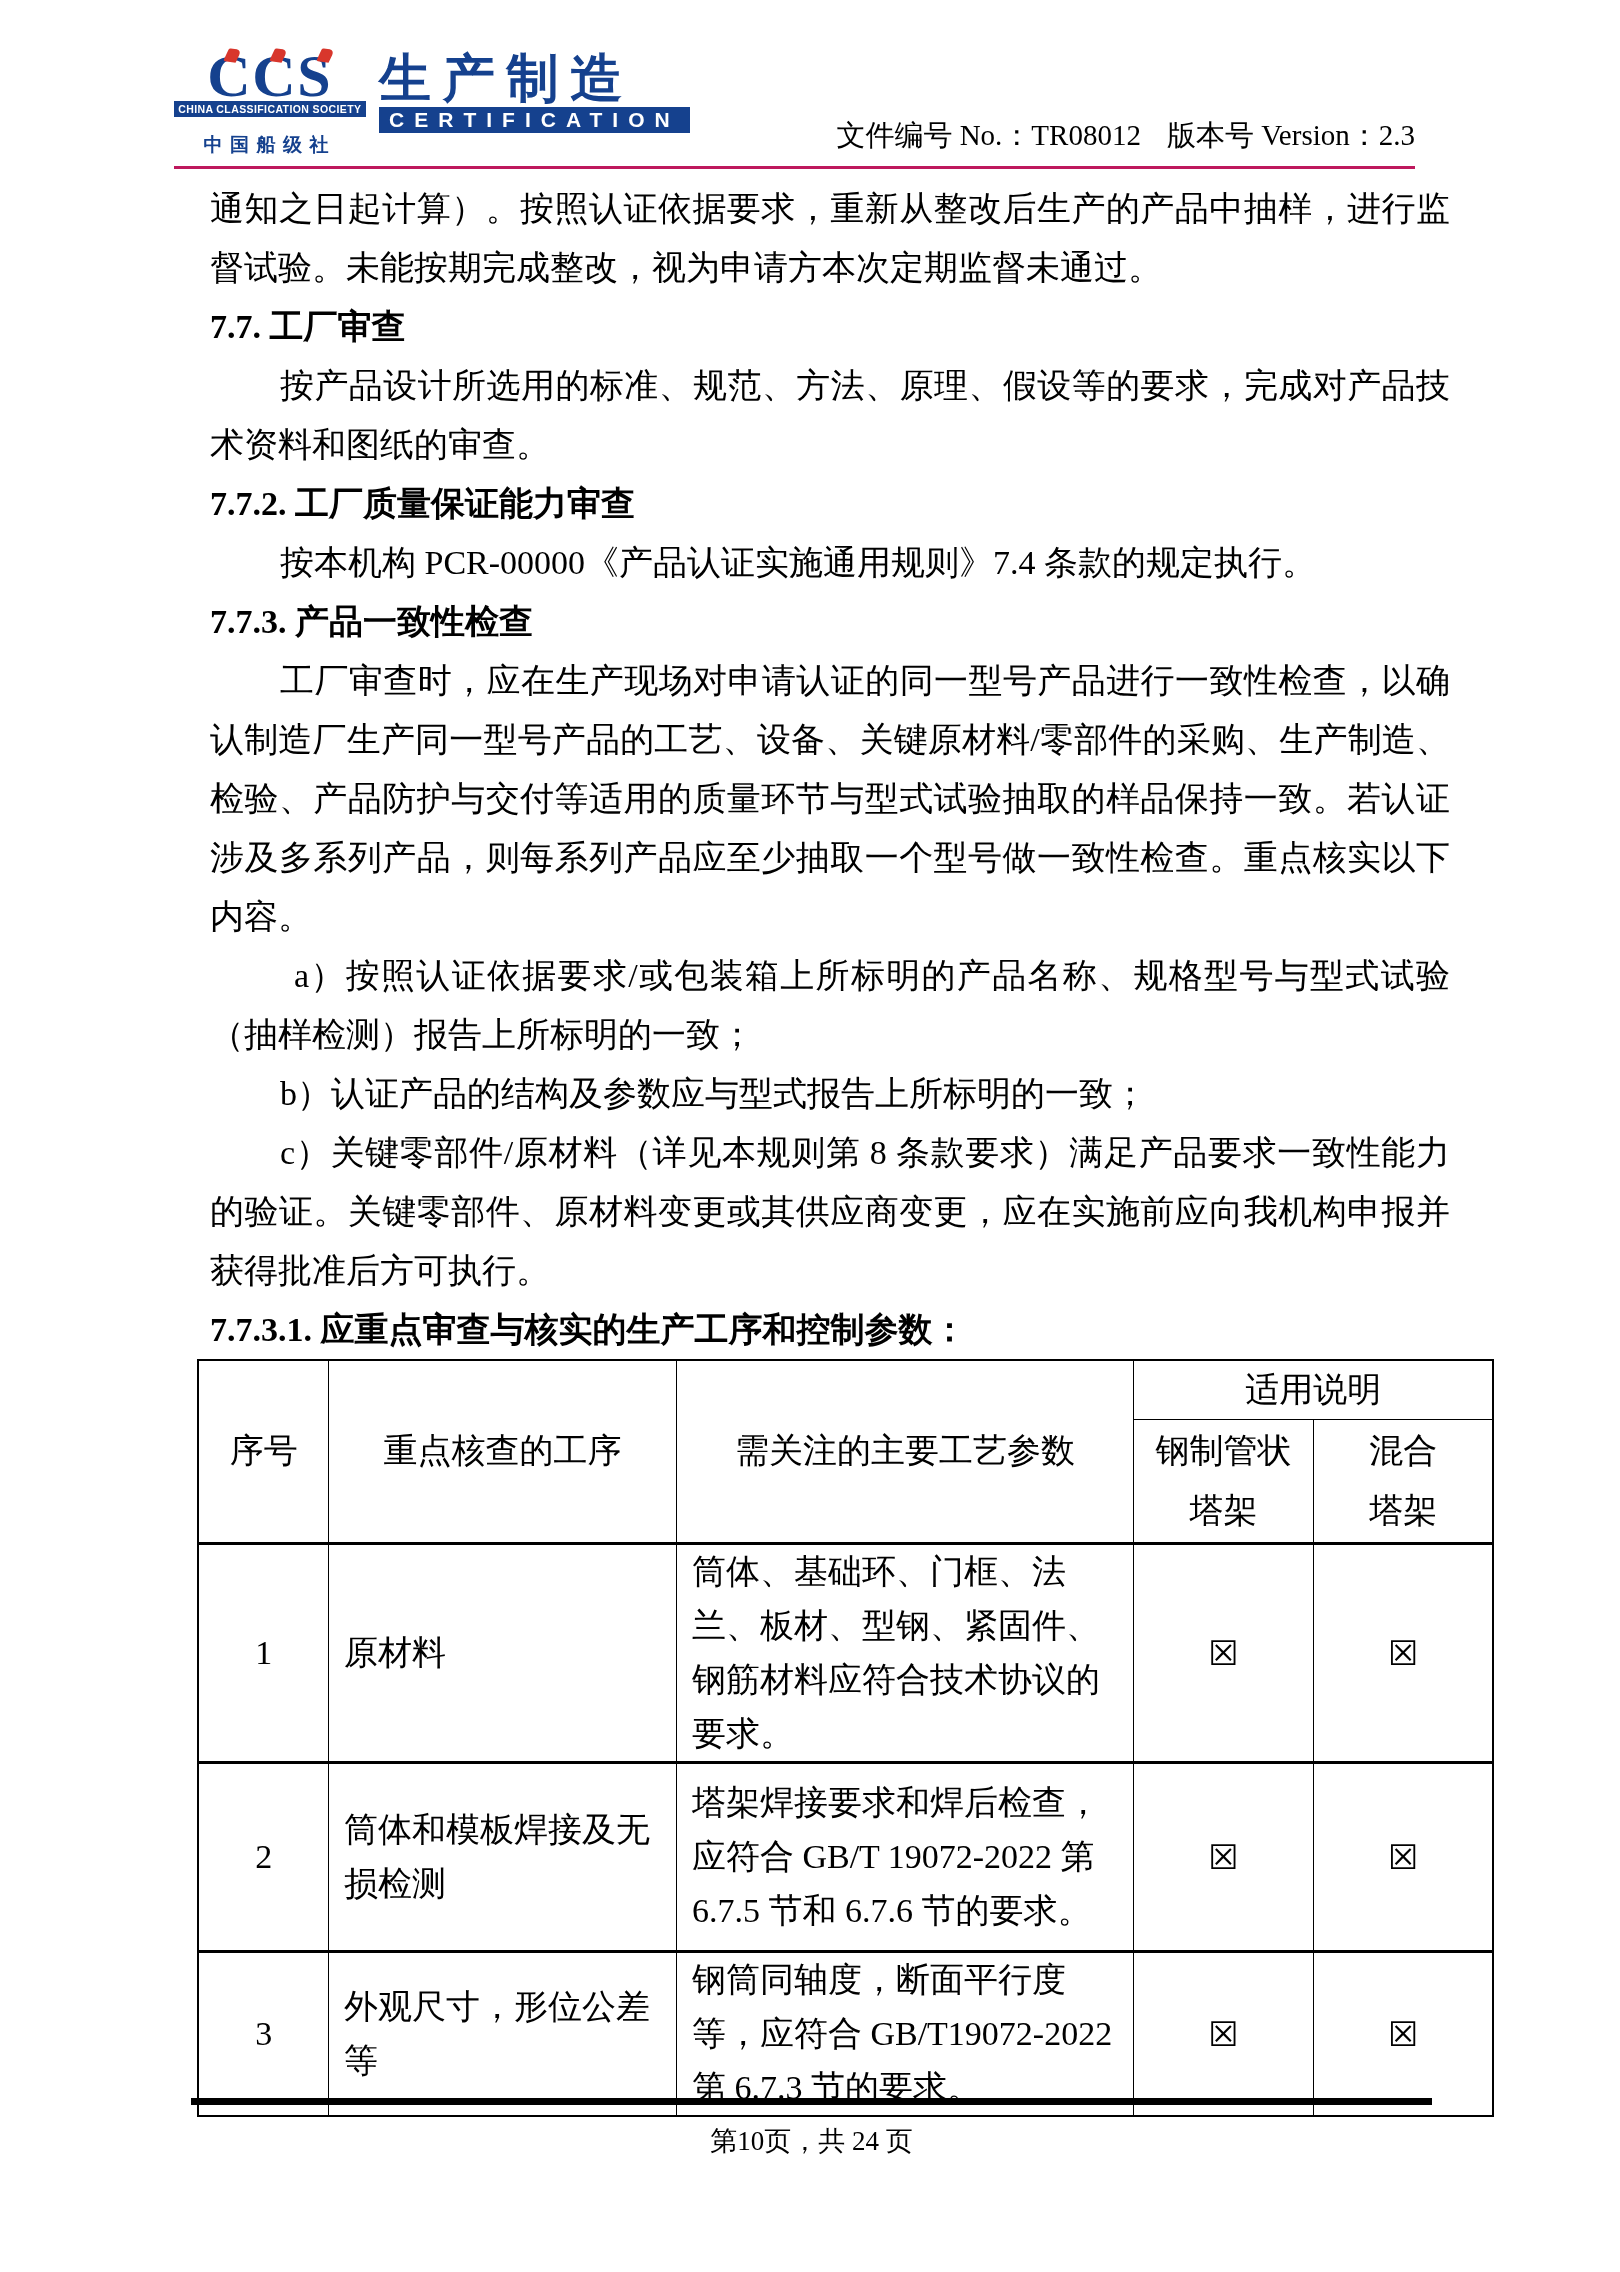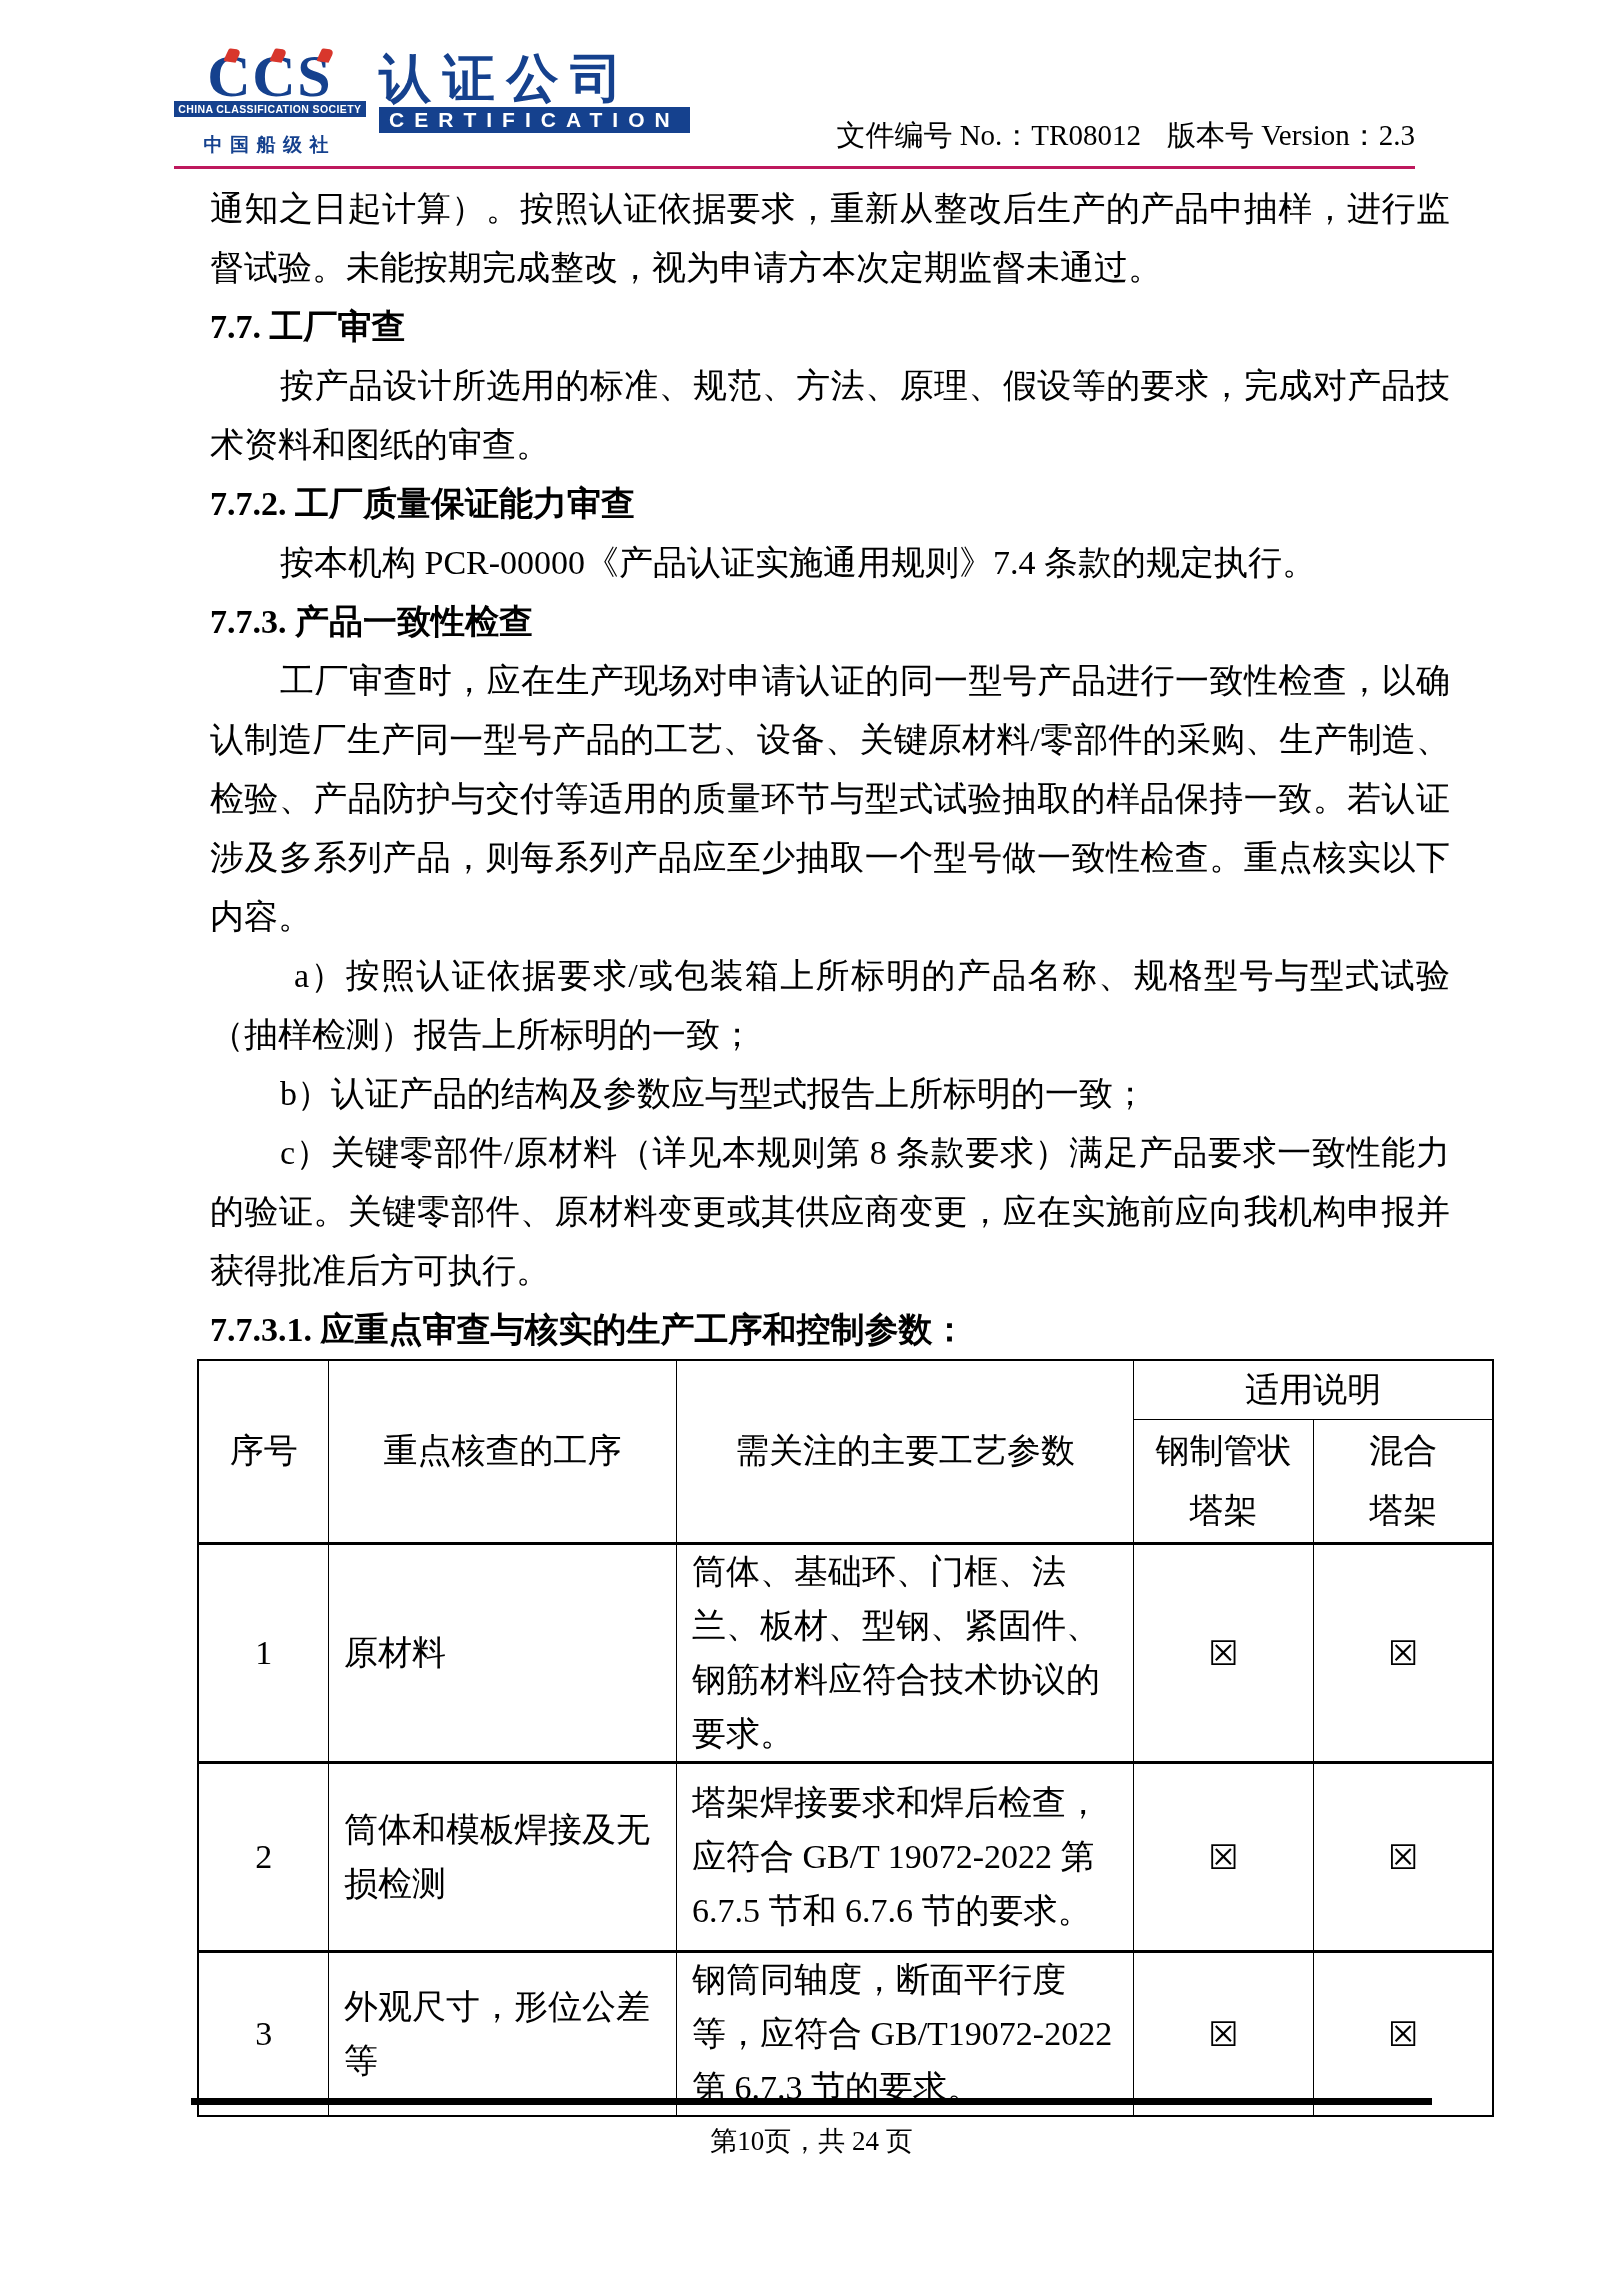--- a/index.html
+++ b/index.html
@@ -111,21 +111,21 @@
         <div class="ccs-wrap">
           <span class="ccs-text">CCS</span>
           <span class="flame f1"></span>
           <span class="flame f2"></span>
           <span class="flame f3"></span>
         </div>
         <div class="ccs-bar">CHINA CLASSIFICATION SOCIETY</div>
         <div class="ccs-cn">中国船级社</div>
       </div>
       <div class="logo-right">
-        <div class="brand-cn">认证公司</div>
+        <div class="brand-cn">生产制造</div>
         <div class="cert-bar">CERTIFICATION</div>
       </div>
     </div>
     <div class="doc-meta">
       <span>文件编号 No.：TR08012</span>
       <span>版本号 Version：2.3</span>
     </div>
   </div>
 
   <div class="bodytext">

